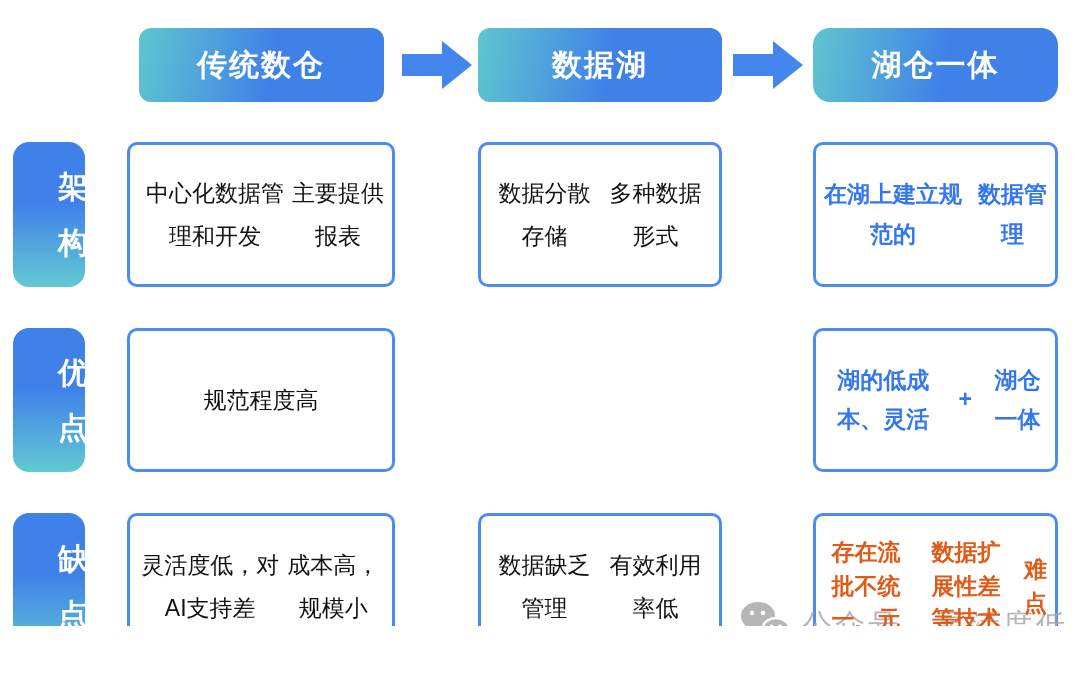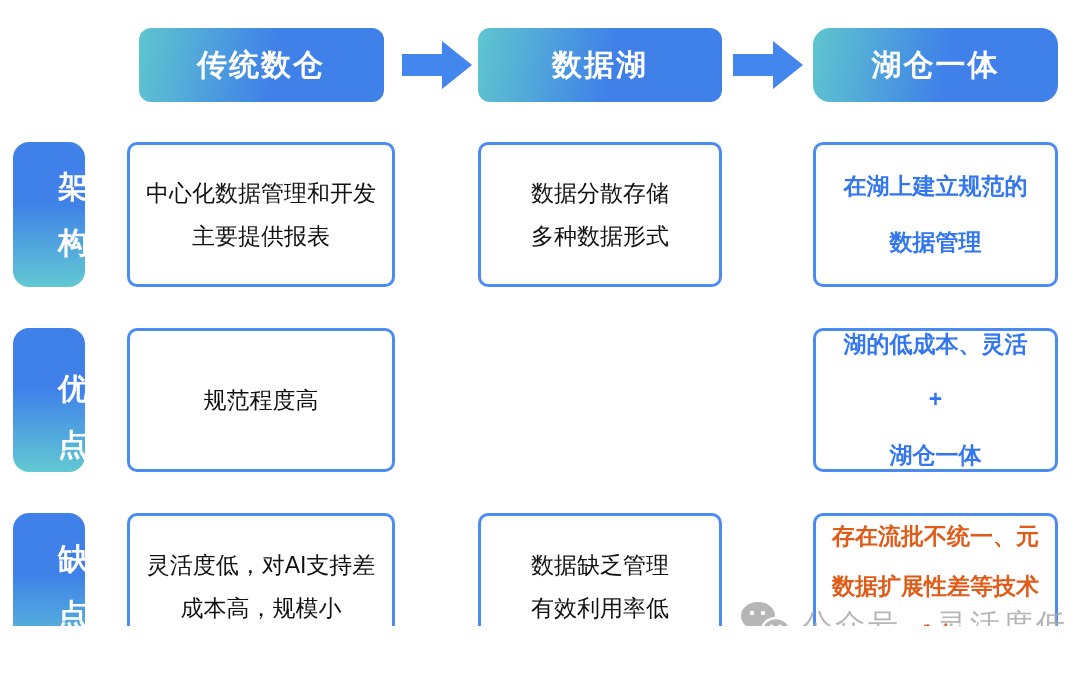--- a/index.html
+++ b/index.html
@@ -53,37 +53,37 @@
     grid-column: 1;
     border-radius: 16px;
     background: linear-gradient(180deg, #3f81e9 42%, #62c9d2 100%);
     color: #ffffff;
     display: flex;
     align-items: center;
     justify-content: center;
     padding-left: 48px;
   }
   .vlabel.r1 { grid-row: 3; }
-  .vlabel.r2 { grid-row: 5; align-items: flex-end; }
+  .vlabel.r2 { grid-row: 5; }
   .vlabel.r3 { grid-row: 7; }
   .vlabel-text {
     width: 1.15em;
     font-size: 30px;
     font-weight: 700;
     line-height: 1.85;
     text-align: center;
     word-break: break-all;
   }
   
   .cell {
     background: #ffffff;
     border: 3px solid #4a8cf2;
     border-radius: 10px;
     display: flex;
-    flex-direction: column;
+    flex-direction: row;
     align-items: center;
     justify-content: center;
     text-align: center;
     font-size: 23px;
     padding: 6px 8px;
     box-sizing: border-box;
   }
   .cell.c1 { grid-column: 3; }
   .cell.c2 { grid-column: 5; }
   .cell.c3 { grid-column: 7; gap: 16px; }

